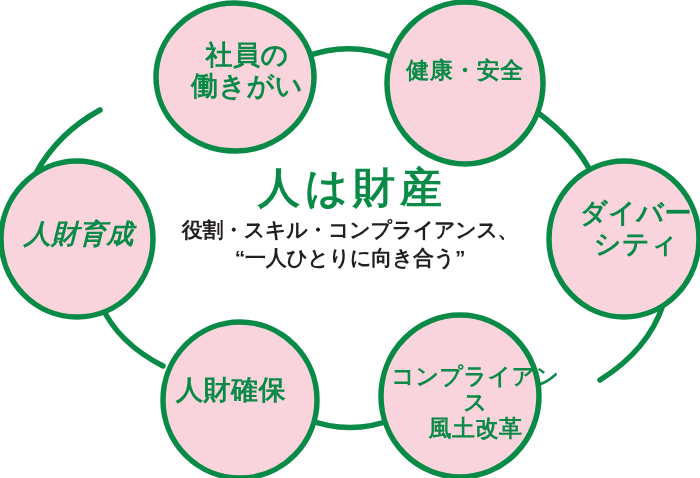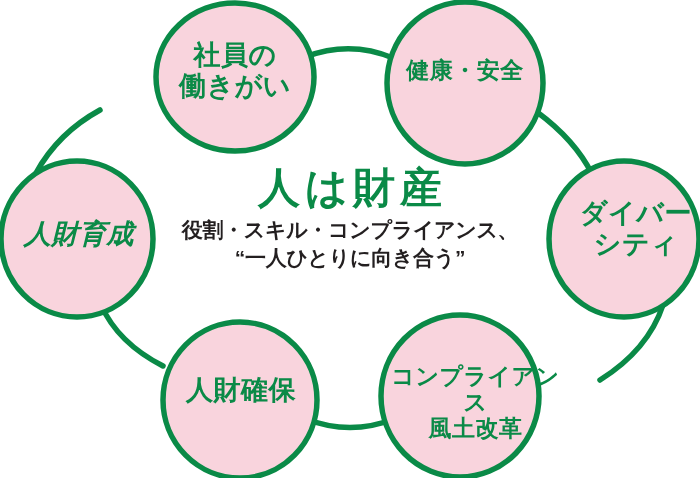--- a/index.html
+++ b/index.html
@@ -37,37 +37,38 @@
     pointer-events: none;
     -webkit-font-smoothing: antialiased;
   }
   .node-label.two-line {
     line-height: 1.14;
   }
   
   #label-employee-fulfillment {
     left: 155px; top: 40px; width: 160px;
     font-size: 27px;
+    padding-left: 12px;
   }
   #label-health-safety {
     left: 380px; top: 58px; width: 170px;
     font-size: 23px;
     font-family: Liberation Serif, serif;
   }
   #label-diversity {
     left: 548px; top: 198px; width: 152px;
     font-size: 27px;
     margin-left: 12px;
   }
   #label-compliance {
     left: 388px; top: 363px; width: 175px;
     font-size: 23px;
   }
   #label-talent-securing {
-    left: 157px; top: 375px; width: 168px;
+    left: 147px; top: 375px; width: 168px;
     font-size: 27px;
   }
   #label-talent-development {
     left: 3px; top: 219px; width: 152px;
     font-size: 27px;
     font-style: italic;
   }
   #center-block {
     position: absolute;
     left: 158px;

